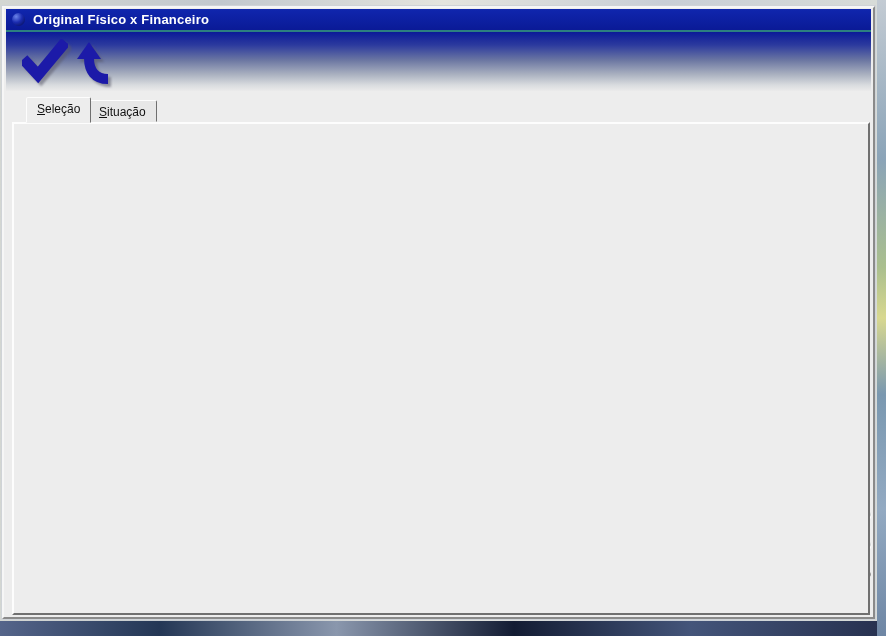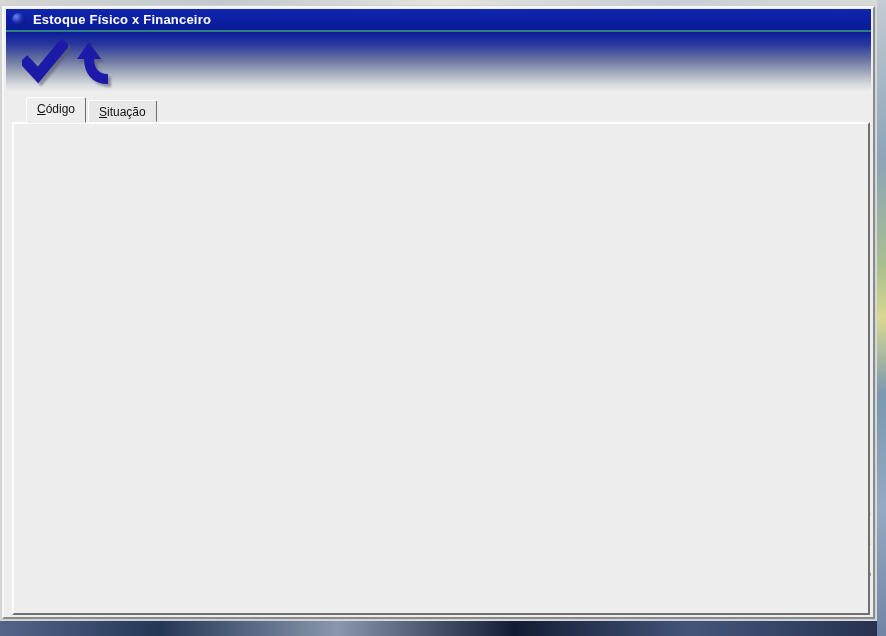--- a/index.html
+++ b/index.html
@@ -104,41 +104,41 @@
 <body>
 
 <div class="desktop">
   <div class="strip-bottom"></div>
   <div class="strip-right"></div>
 
   <div class="window">
     <div class="header">
       <div class="titlebar">
         <span class="sphere"></span>
-        <span class="title-text">Estoque Físico x Financeiro</span>
+        <span class="title-text">Original Físico x Financeiro</span>
       </div>
       <div class="tealline"></div>
       <div class="toolbar">
         <button class="tbtn confirm">
           <svg width="46" height="46" viewBox="0 0 46 46">
             <path d="M5 24 L16 36 L40 7" stroke="#1c1aa8" stroke-width="11" fill="none" stroke-linecap="square"></path>
           </svg>
         </button>
         <button class="tbtn back">
           <svg width="46" height="46" viewBox="0 0 46 46">
             <path d="M17 19 C17 32 23 40 36 40" stroke="#1c1aa8" stroke-width="10" fill="none"></path>
             <polygon points="17,3 5,20 29,20" fill="#1c1aa8"></polygon>
           </svg>
         </button>
       </div>
     </div>
 
     <div class="tabctl">
       <div class="tab tab1">
-        <span class="tab-label">Código</span>
+        <span class="tab-label">Seleção</span>
       </div>
       <div class="tab inactive tab2">
         <span class="tab-label">Situação</span>
       </div>
       <div class="tabpage"></div>
     </div>
 
     <div class="cframe"></div>
 
     <div class="grp grp1">

